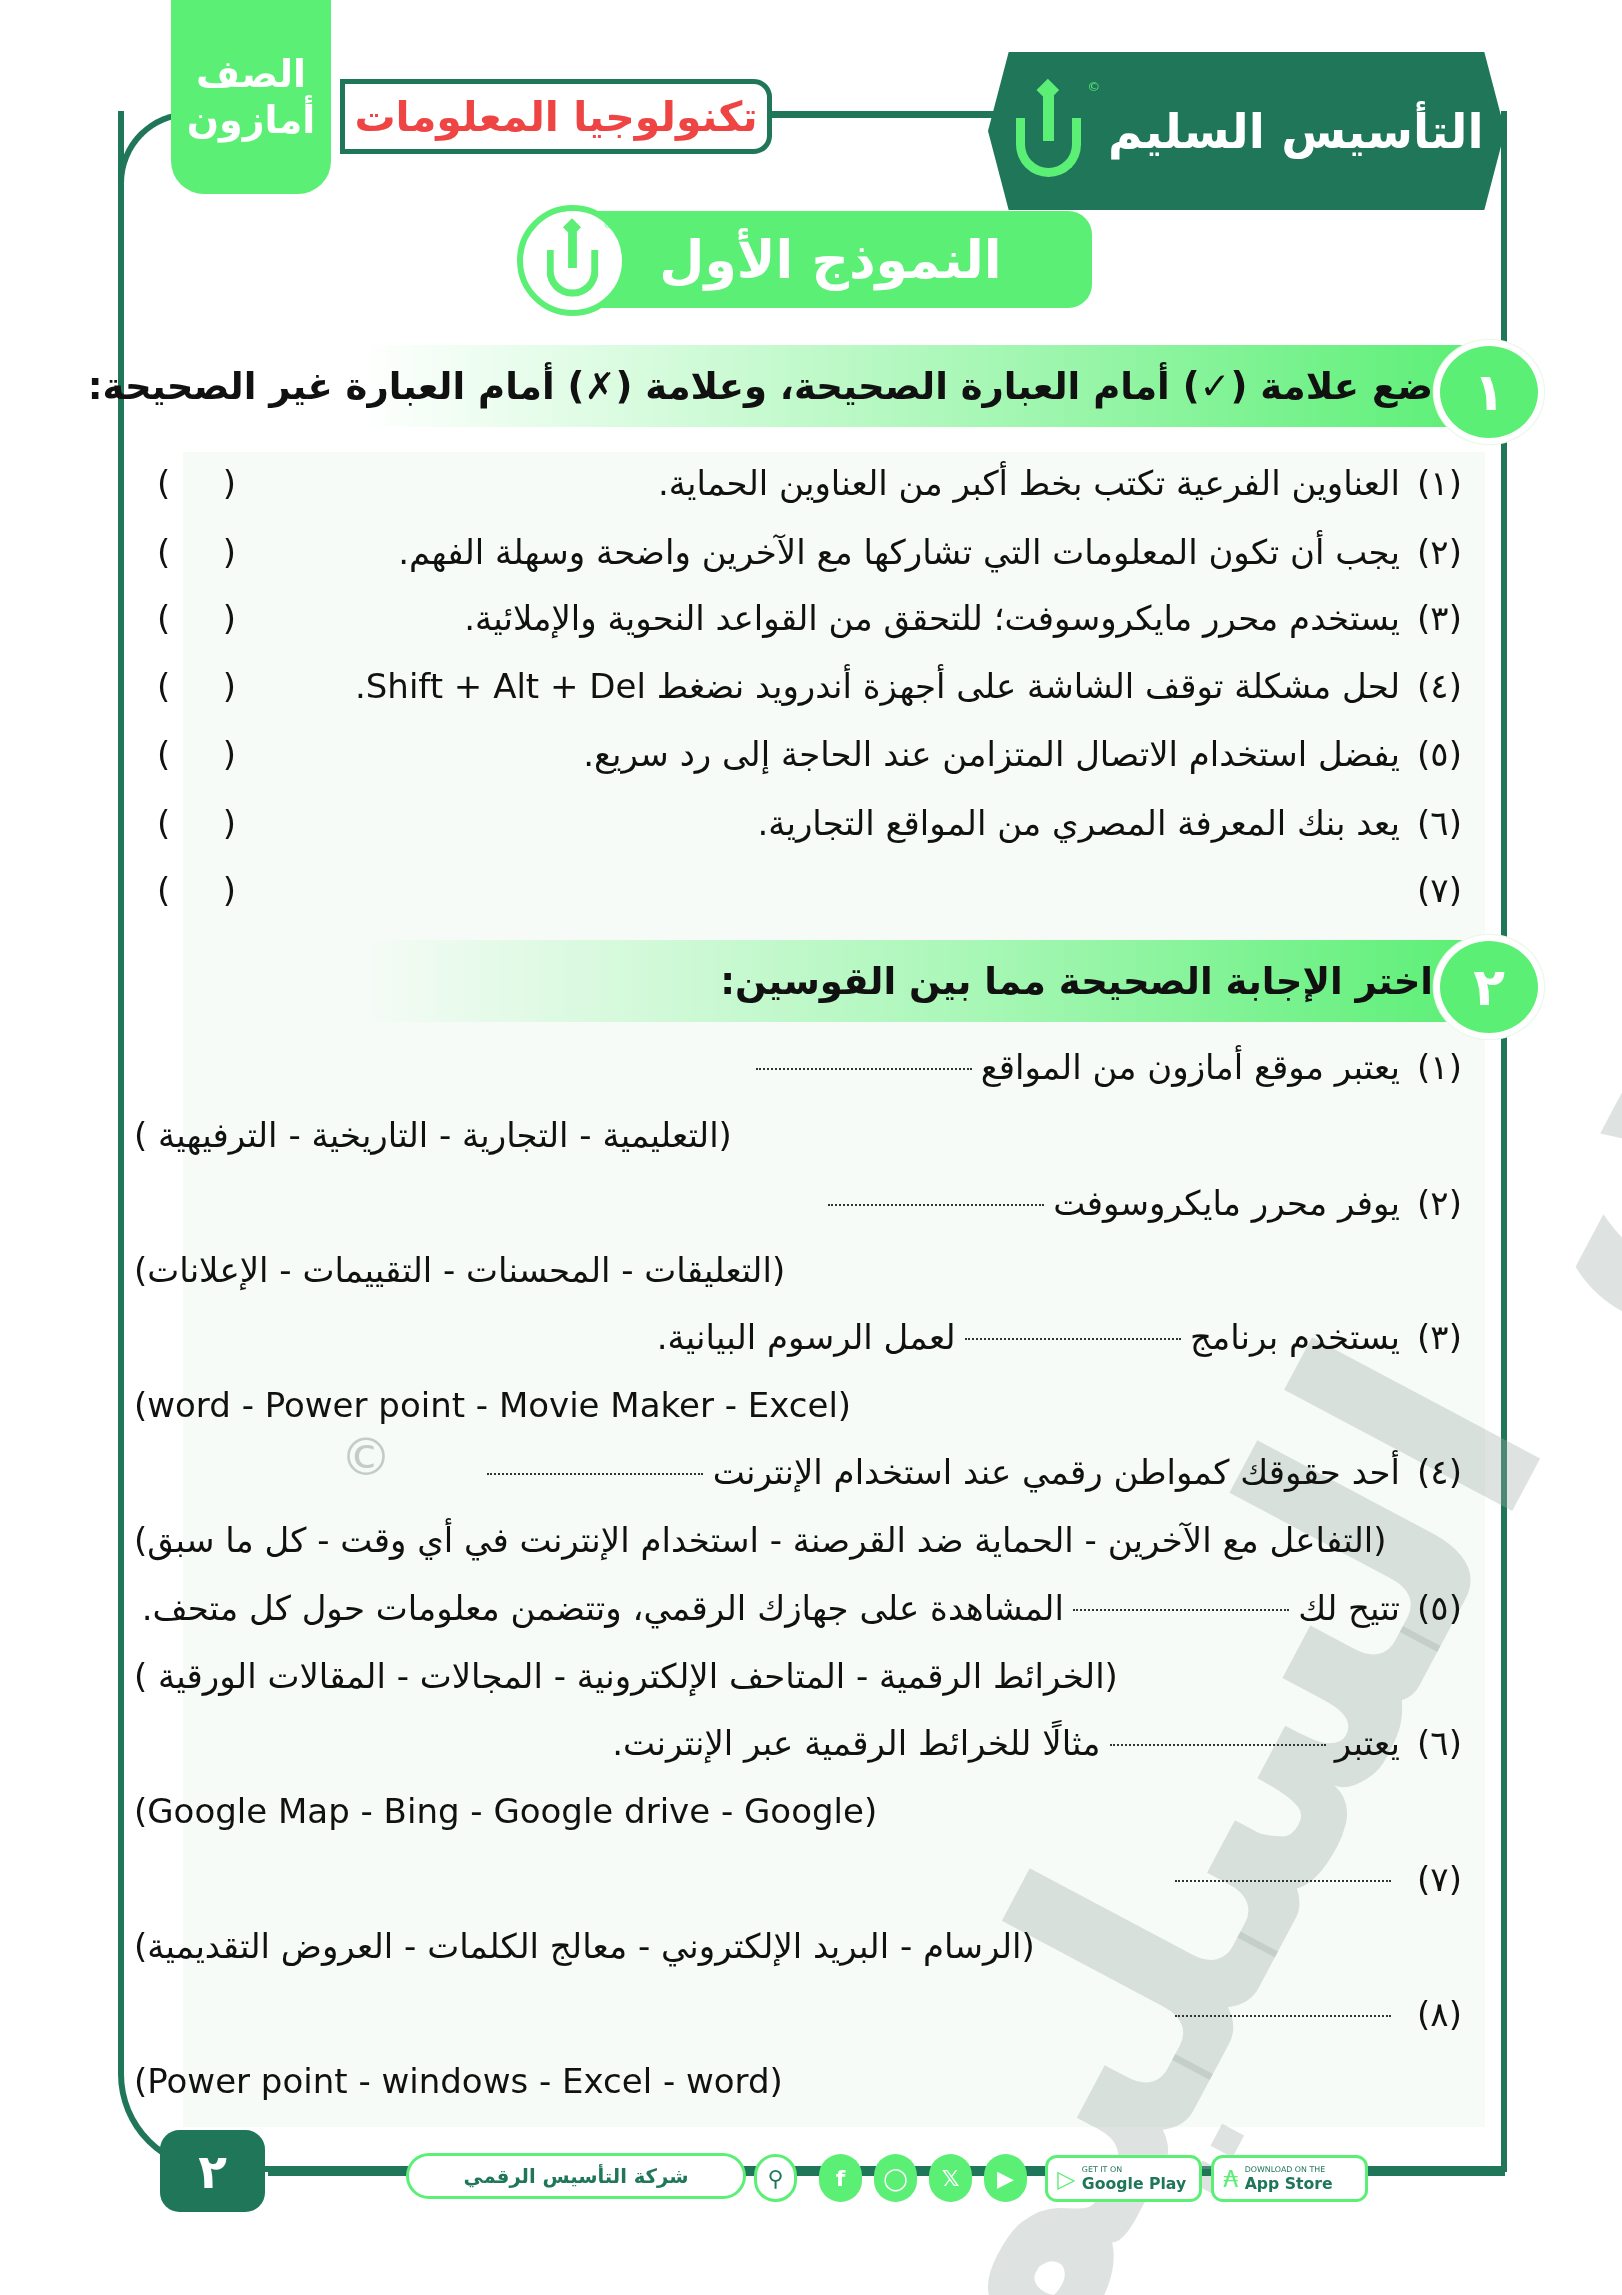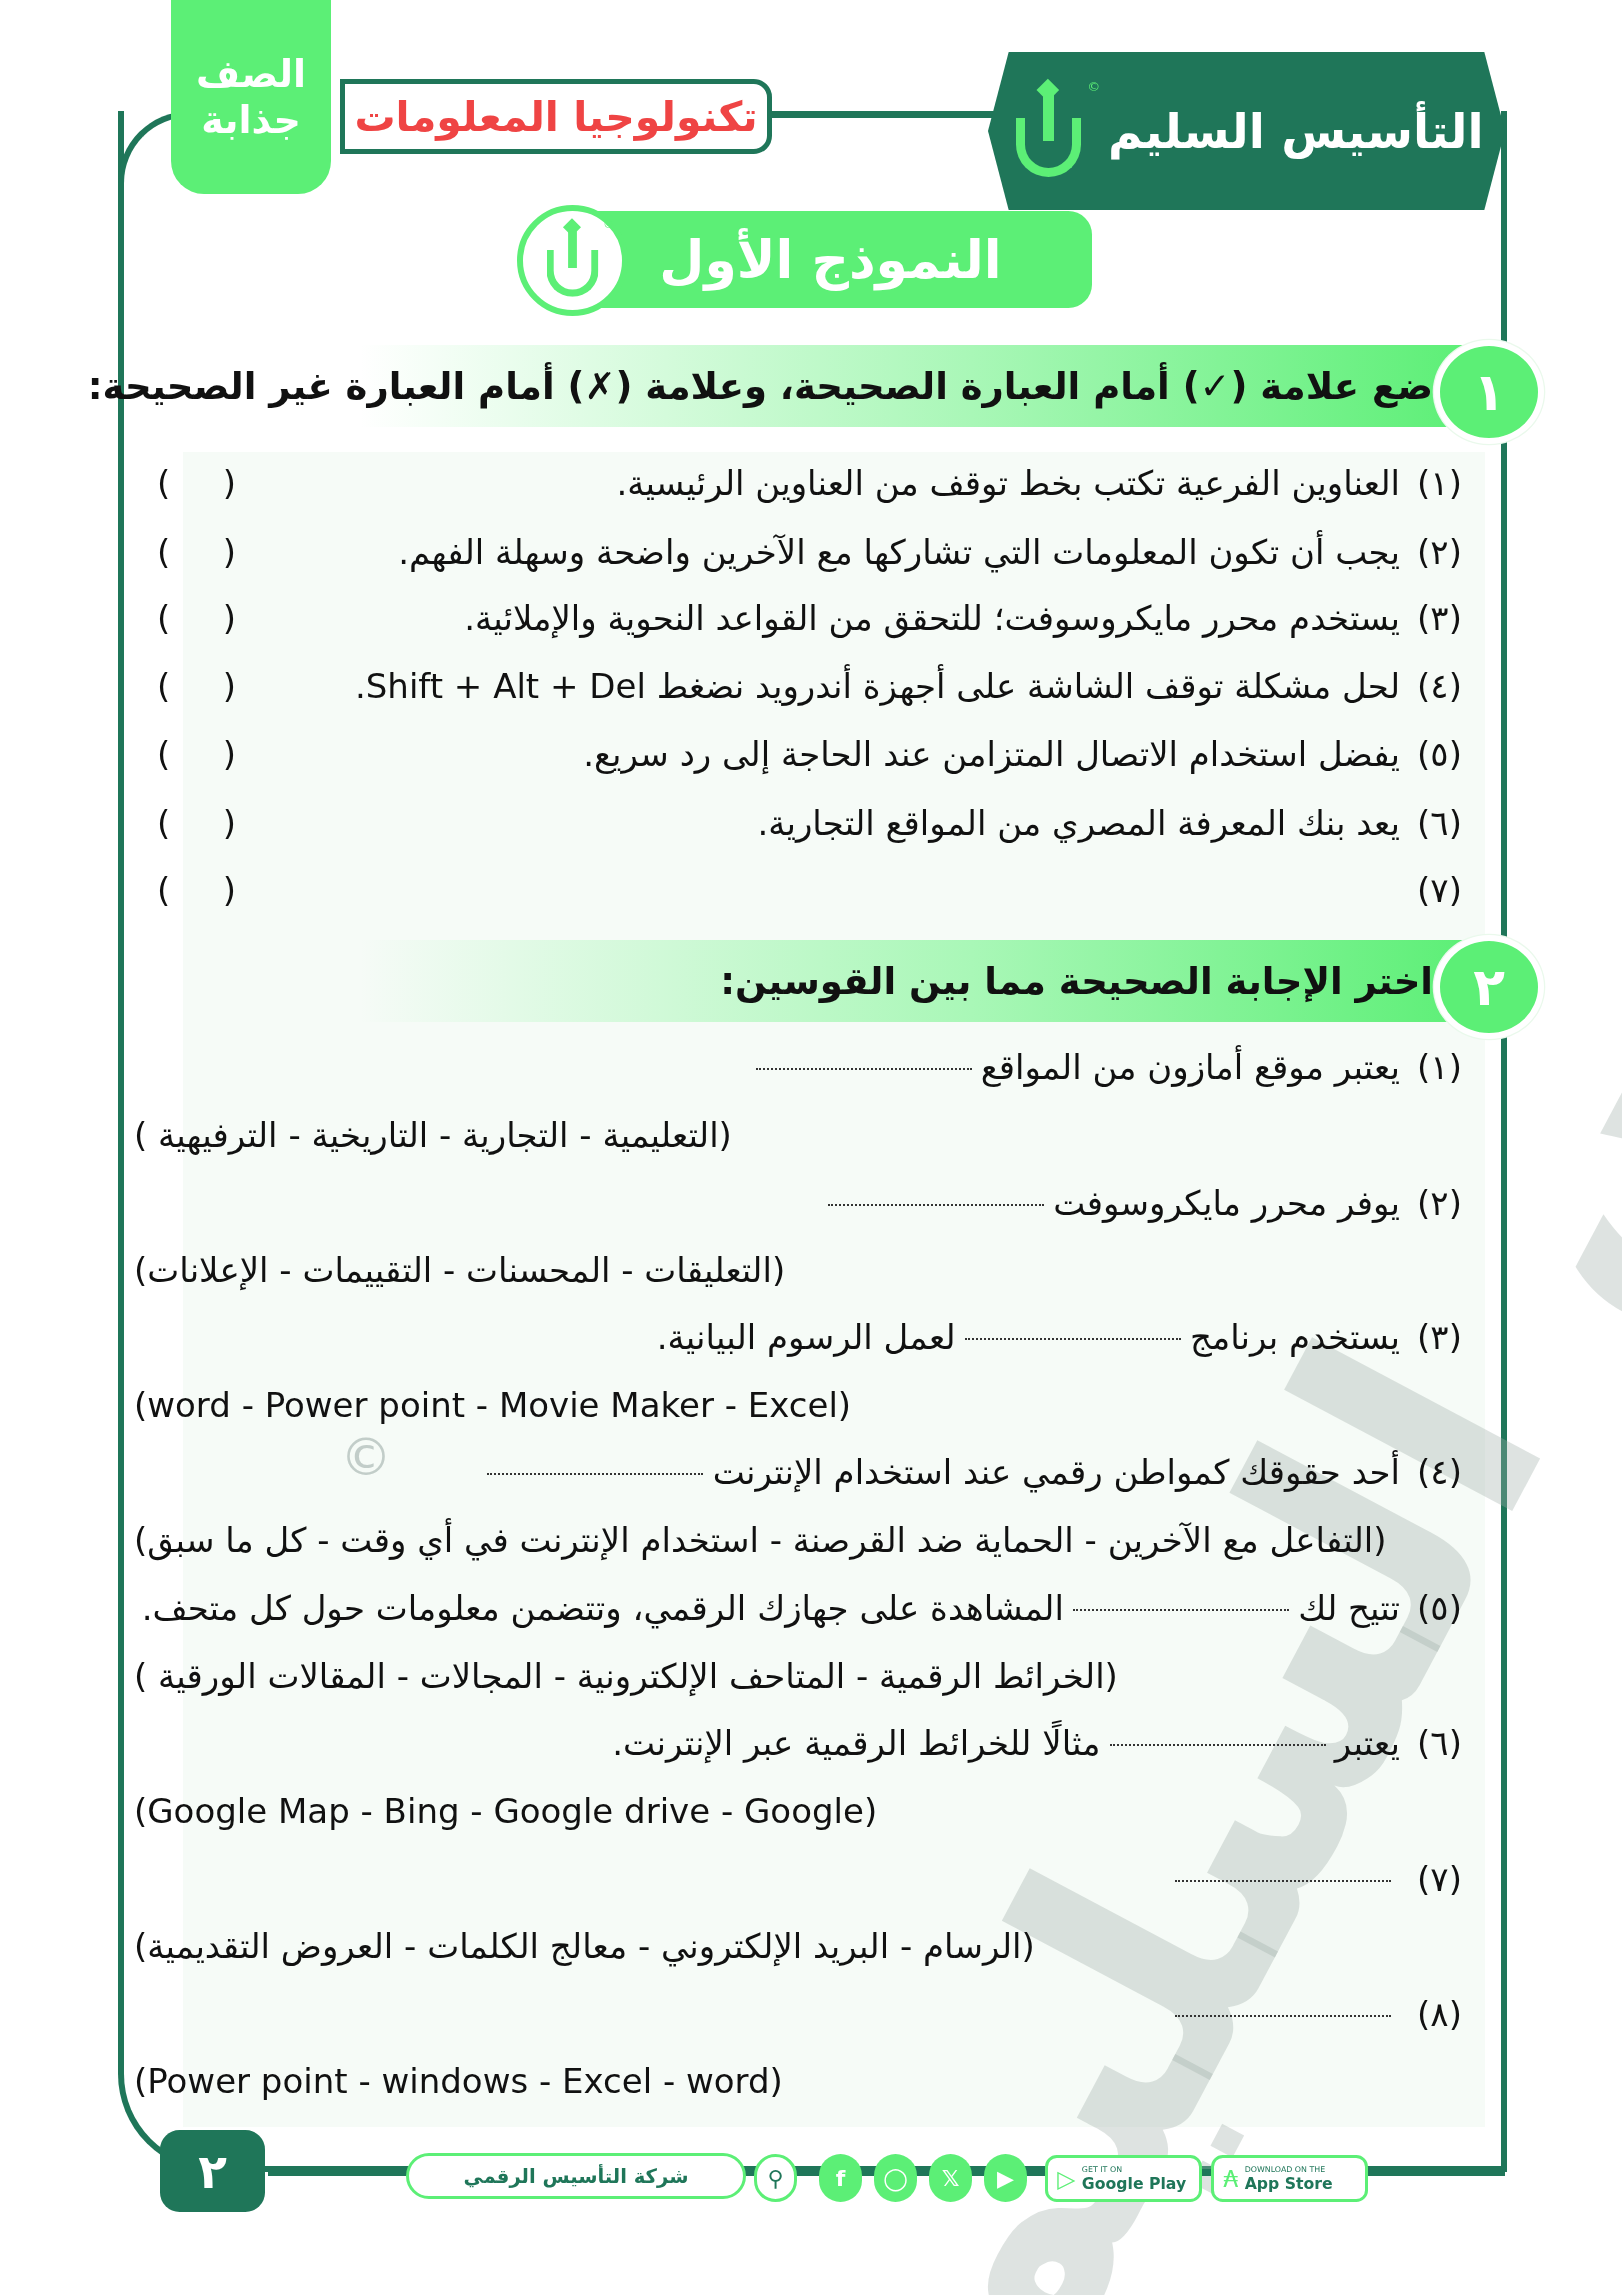--- a/index.html
+++ b/index.html
@@ -82,21 +82,21 @@
 <div class="content-bg"></div>
 <div class="frame"></div>
 <div class="frame-top-left"></div>
 <div class="top-line"></div>
 
 <div class="watermark">التأسيس السليم</div>
 <div class="wm-copy">©</div>
 
 <div class="grade-tab">
   <span>الصف</span>
-  <span>جذابة</span>
+  <span>أمازون</span>
 </div>
 <div class="subject-box">
   <span>تكنولوجيا المعلومات</span>
 </div>
 <div class="brand-banner">
   <span class="brand-name">التأسيس السليم</span>
   <div class="logo">
     <div class="dot"></div>
       <div class="stem"></div>
       <div class="arc"></div>
@@ -120,21 +120,21 @@
 
 <div class="sec-head" style="top:345px;">
   <div class="bar"></div>
   <div class="title">ضع علامة (✓) أمام العبارة الصحيحة، وعلامة (✗) أمام العبارة غير الصحيحة:</div>
   <div class="badge">١</div>
 </div>
 
 <div id="sec1-items">
     <div class="row" style="top: 453px;">
       <span class="num">(١)</span>
-      <span class="txt">العناوين الفرعية تكتب بخط توقف من العناوين الرئيسية.</span>
+      <span class="txt">العناوين الفرعية تكتب بخط أكبر من العناوين الحماية.</span>
       <span class="paren">
         <span>(</span>
         <span>)</span>
       </span>
     </div>
     <div class="row" style="top: 522px;">
       <span class="num">(٢)</span>
       <span class="txt">يجب أن تكون المعلومات التي تشاركها مع الآخرين واضحة وسهلة الفهم.</span>
       <span class="paren">
         <span>(</span>

